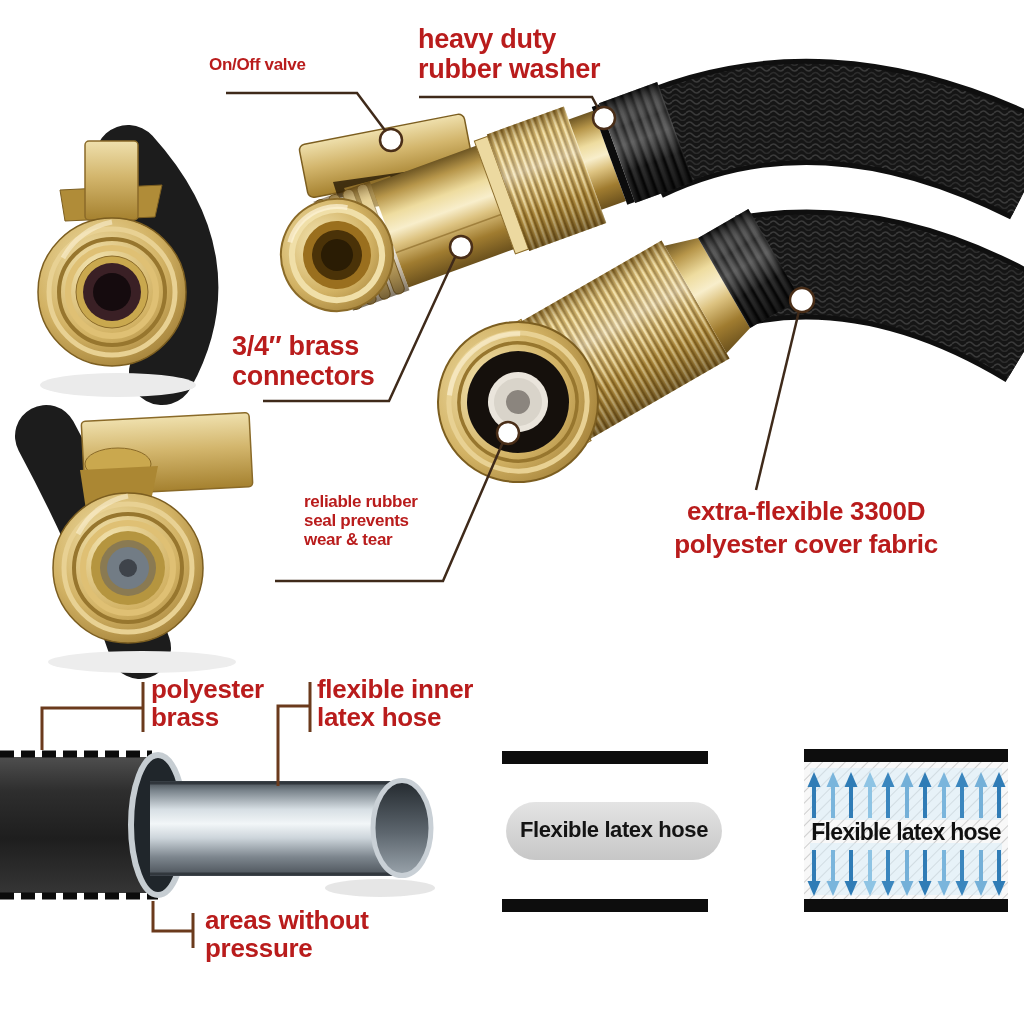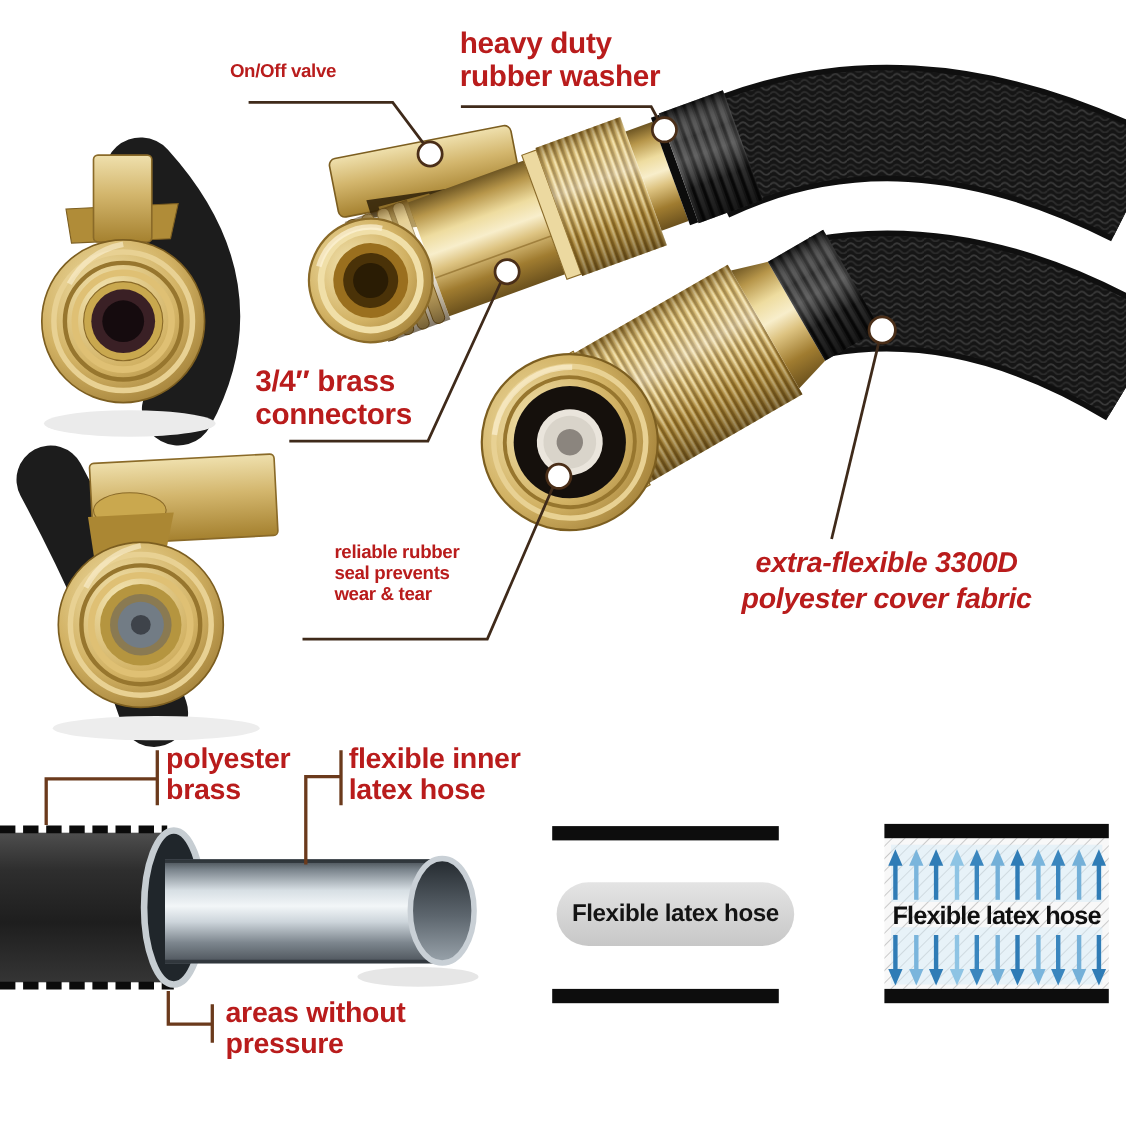--- a/index.html
+++ b/index.html
@@ -5,21 +5,21 @@
   html,body{margin:0;padding:0;background:#fff;}
   .stage{position:relative;width:1024px;height:1024px;background:#ffffff;overflow:hidden;
          font-family:"Liberation Sans",sans-serif;}
   .stage svg{position:absolute;left:0;top:0;}
   .callout{position:absolute;color:#b91c1c;font-weight:bold;white-space:pre-line;
            line-height:1.1;letter-spacing:-0.3px;}
   .co-onoff{left:209px;top:56px;font-size:17px;}
   .co-heavy{left:418px;top:25px;font-size:27px;}
   .co-brass{left:232px;top:332px;font-size:27px;}
   .co-seal{left:292px;top:492px;font-size:17px;line-height:1.13;margin-left:12px;}
-  .co-extra{left:650px;top:495px;width:312px;text-align:center;font-size:26px;line-height:1.26;font-style:italic;}
+  .co-extra{left:650px;top:495px;width:312px;text-align:center;font-size:26px;line-height:1.26;}
   .co-casing{left:151px;top:675px;font-size:26px;line-height:1.08;}
   .co-inner{left:317px;top:675px;font-size:26px;line-height:1.08;}
   .co-areas{left:205px;top:906px;font-size:26px;line-height:1.08;}
   .co-pill{left:506px;top:818px;width:216px;text-align:center;font-size:22px;letter-spacing:-0.4px;color:#141414;}
   .co-arrows{left:803px;top:820px;width:206px;text-align:center;font-size:23px;letter-spacing:-0.8px;color:#101010;}
 </style>
 </head>
 <body>
 
 <div class="stage">

